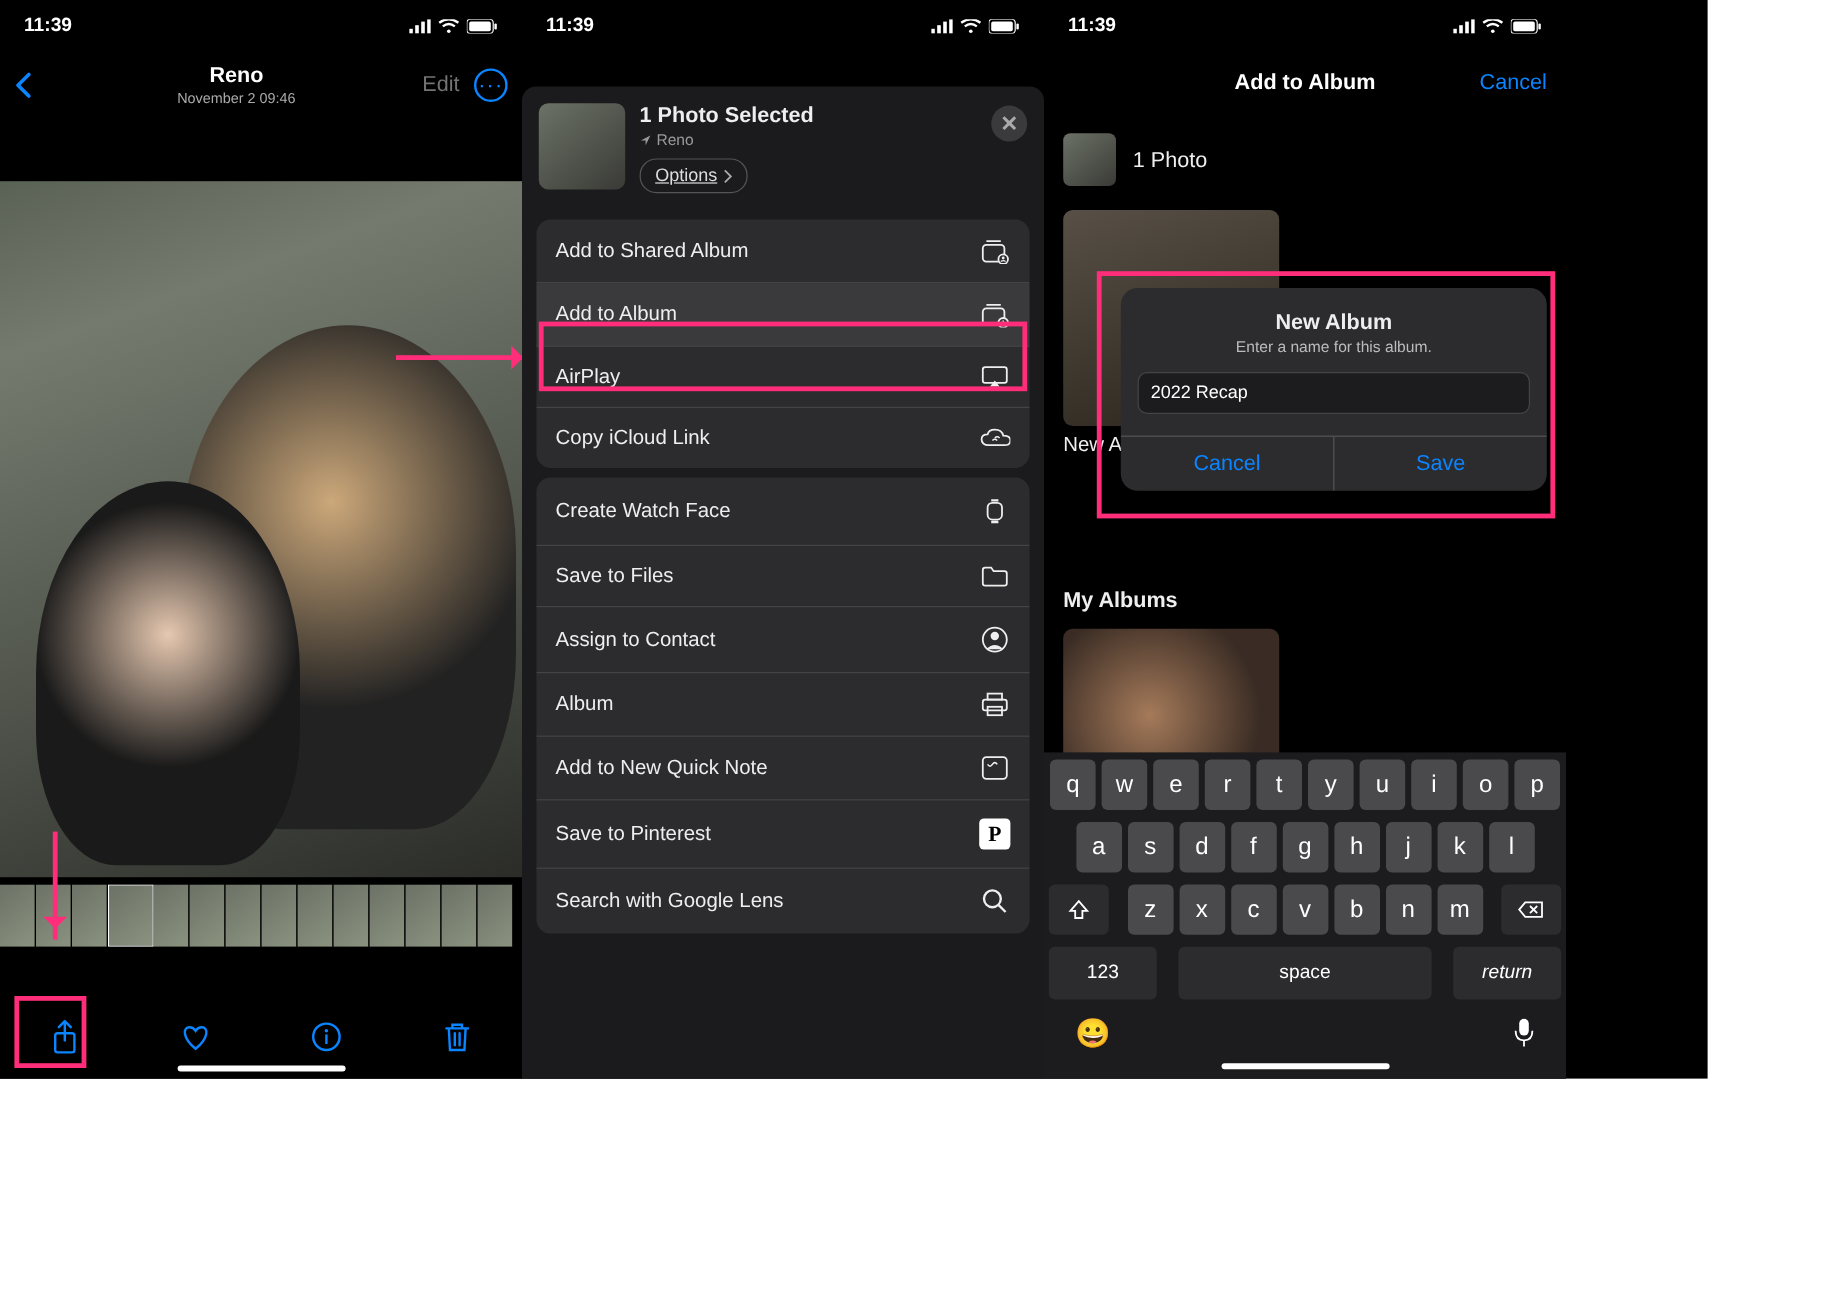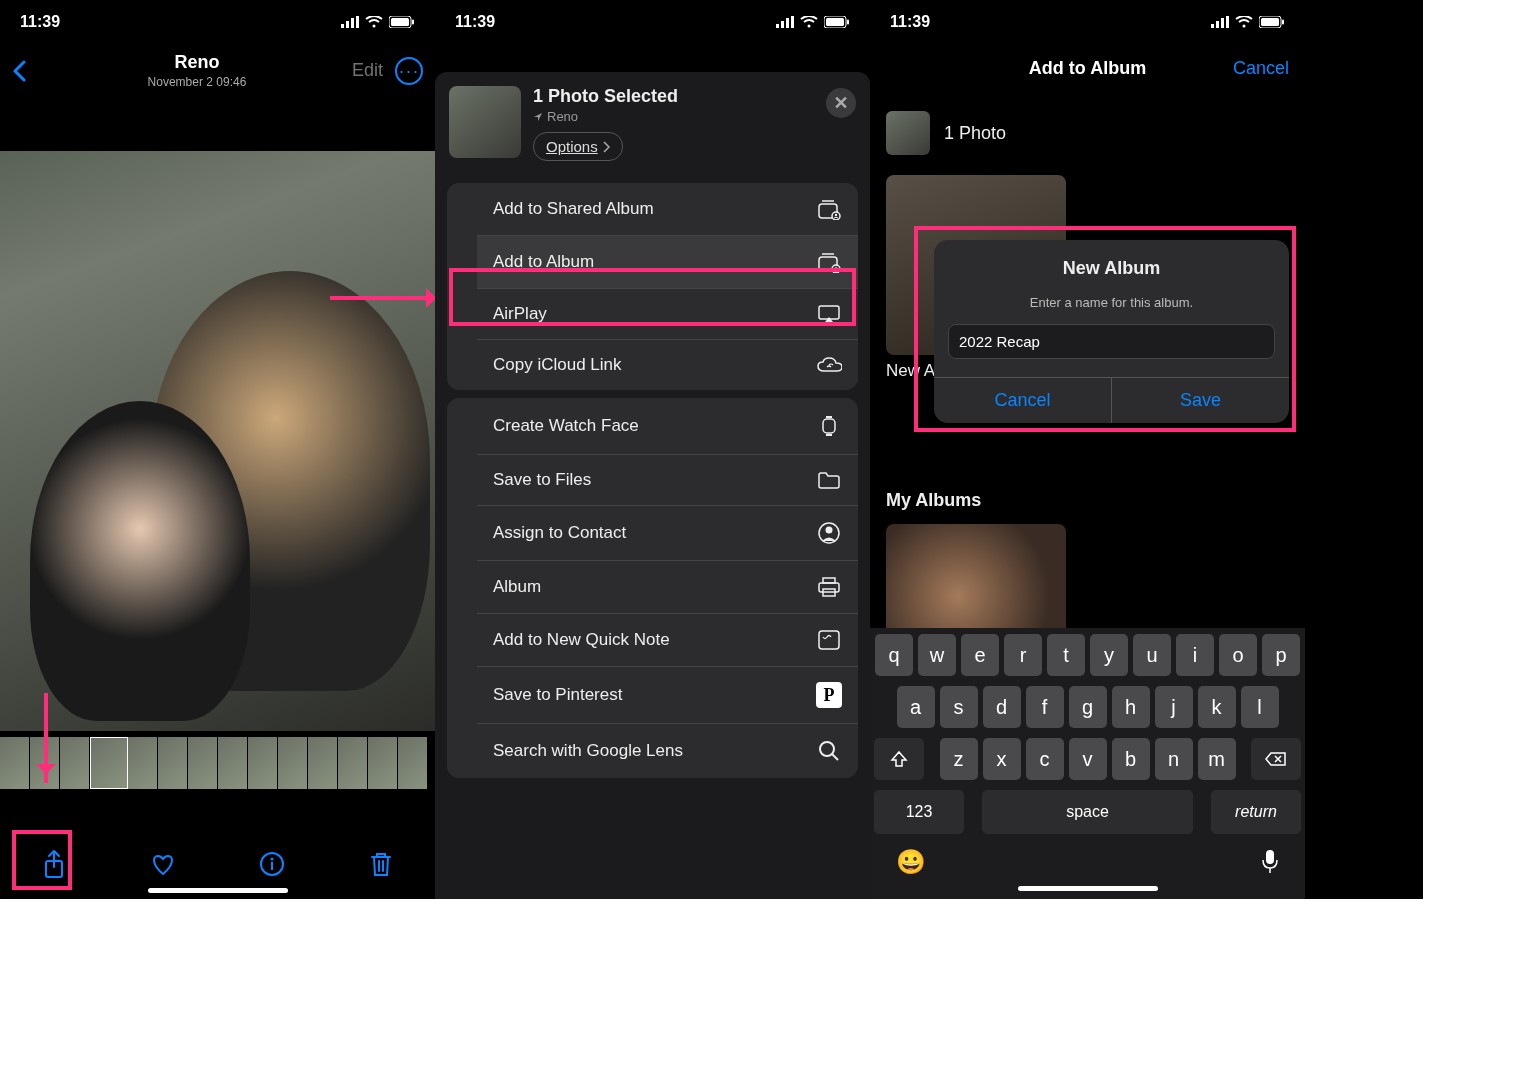--- a/index.html
+++ b/index.html
@@ -49,21 +49,21 @@
   
   .p2-sheet { position:absolute; top:72px; left:0; right:0; bottom:0; background: rgba(28,28,30,0.98); border-radius: 12px 12px 0 0; }
   .p2-head { display:flex; padding: 14px; gap: 12px; align-items:flex-start; }
   .p2-thumb { width: 72px; height: 72px; border-radius: 8px; background: linear-gradient(140deg,#6b7266,#3a3a36); flex-shrink:0;}
   .p2-headtxt { flex:1; color:#eee; }
   .p2-htitle { font-size: 18px; font-weight:600; }
   .p2-hloc { font-size: 13px; color:#9a9a9a; display:flex; align-items:center; gap:4px; margin-top:2px;}
   .p2-opts { display:inline-flex; align-items:center; gap:4px; margin-top:8px; padding: 5px 12px; border: 1px solid #555; border-radius: 14px; font-size:15px; color:#ddd;text-decoration:underline; }
   .p2-close { width:30px; height:30px; border-radius:50%; background:#3a3a3c; display:flex; align-items:center; justify-content:center; color:#aaa; font-size:18px; font-weight:bold; margin-top: 2px; }
 
-  .p2-group { margin: 8px 12px 0 12px; border-radius: 12px; overflow:hidden; background:#2c2c2e;padding-left:30px; }
+  .p2-group { margin: 8px 12px 0 12px; border-radius: 12px; overflow:hidden; background:#2c2c2e; }
   .p2-row { display:flex; align-items:center; justify-content:space-between; padding: 15px 16px; color:#eee; font-size: 17px; border-bottom: 0.5px solid #444; }
   .p2-row:last-child { border-bottom:none; }
   .p2-row .ricon { color:#eee; width: 26px; display:flex; justify-content:center; }
   .p2-row.highlighted { background: #3a3a3c; }
 
   
   .pin-icon { width:26px; height:26px; background:#fff; border-radius:4px; display:flex; align-items:center; justify-content:center; color:#000; font-weight:bold; font-size:18px; font-family: Georgia, serif;}
 
   
   .p3-nav { display:flex; align-items:center; justify-content:center; position:relative; padding: 14px 16px; }
@@ -74,21 +74,21 @@
   .p3-smallthumb { width:44px; height:44px; border-radius:6px; background: linear-gradient(140deg,#6b7266,#3a3a36);}
   .p3-ptxt { font-size:18px; color:#eee; }
   .p3-bigthumb-wrap { display:flex; flex-direction:column; align-items:flex-start; }
   .p3-bigthumb { width:180px; height:180px; border-radius:8px; background: linear-gradient(160deg,#585046,#2a241c); margin-bottom:6px;}
   .p3-newlbl { font-size:17px; color:#eee; }
 
   
   .alert { position:absolute; top: 240px; left: 64px; right: 16px; background:#2c2c2e; border-radius: 14px; overflow:hidden; color:#eee;}
   .alert-top { padding: 18px 16px 14px 16px; text-align:center;}
   .alert-title { font-size:18px; font-weight:600; }
-  .alert-sub { font-size:13px; color:#bbb; margin-top:16px;}
+  .alert-sub { font-size:13px; color:#bbb; margin-top:2px;}
   .alert-input-wrap { padding: 0 14px 18px 14px;}
   .alert-input { width:100%; background:#1c1c1e; border:none; border-radius:8px; padding: 8px 10px; color:#fff; font-size:15px; border: 0.5px solid #444;}
   .alert-btns { display:flex; border-top:0.5px solid #555;}
   .alert-btn { flex:1; text-align:center; padding:12px 0; color:#0a84ff; font-size:18px; }
   .alert-btn:first-child { border-right:0.5px solid #555;}
 
   .p3-myalbums { position:absolute; top: 490px; left:16px; color:#eee; font-size:18px; font-weight:600;}
   .p3-albthumb { position:absolute; top: 524px; left:16px; width:180px; height:180px; border-radius:8px; background: radial-gradient(circle at 40% 40%, #a57a5a 0%, #3a2c24 60%);}
 
   

